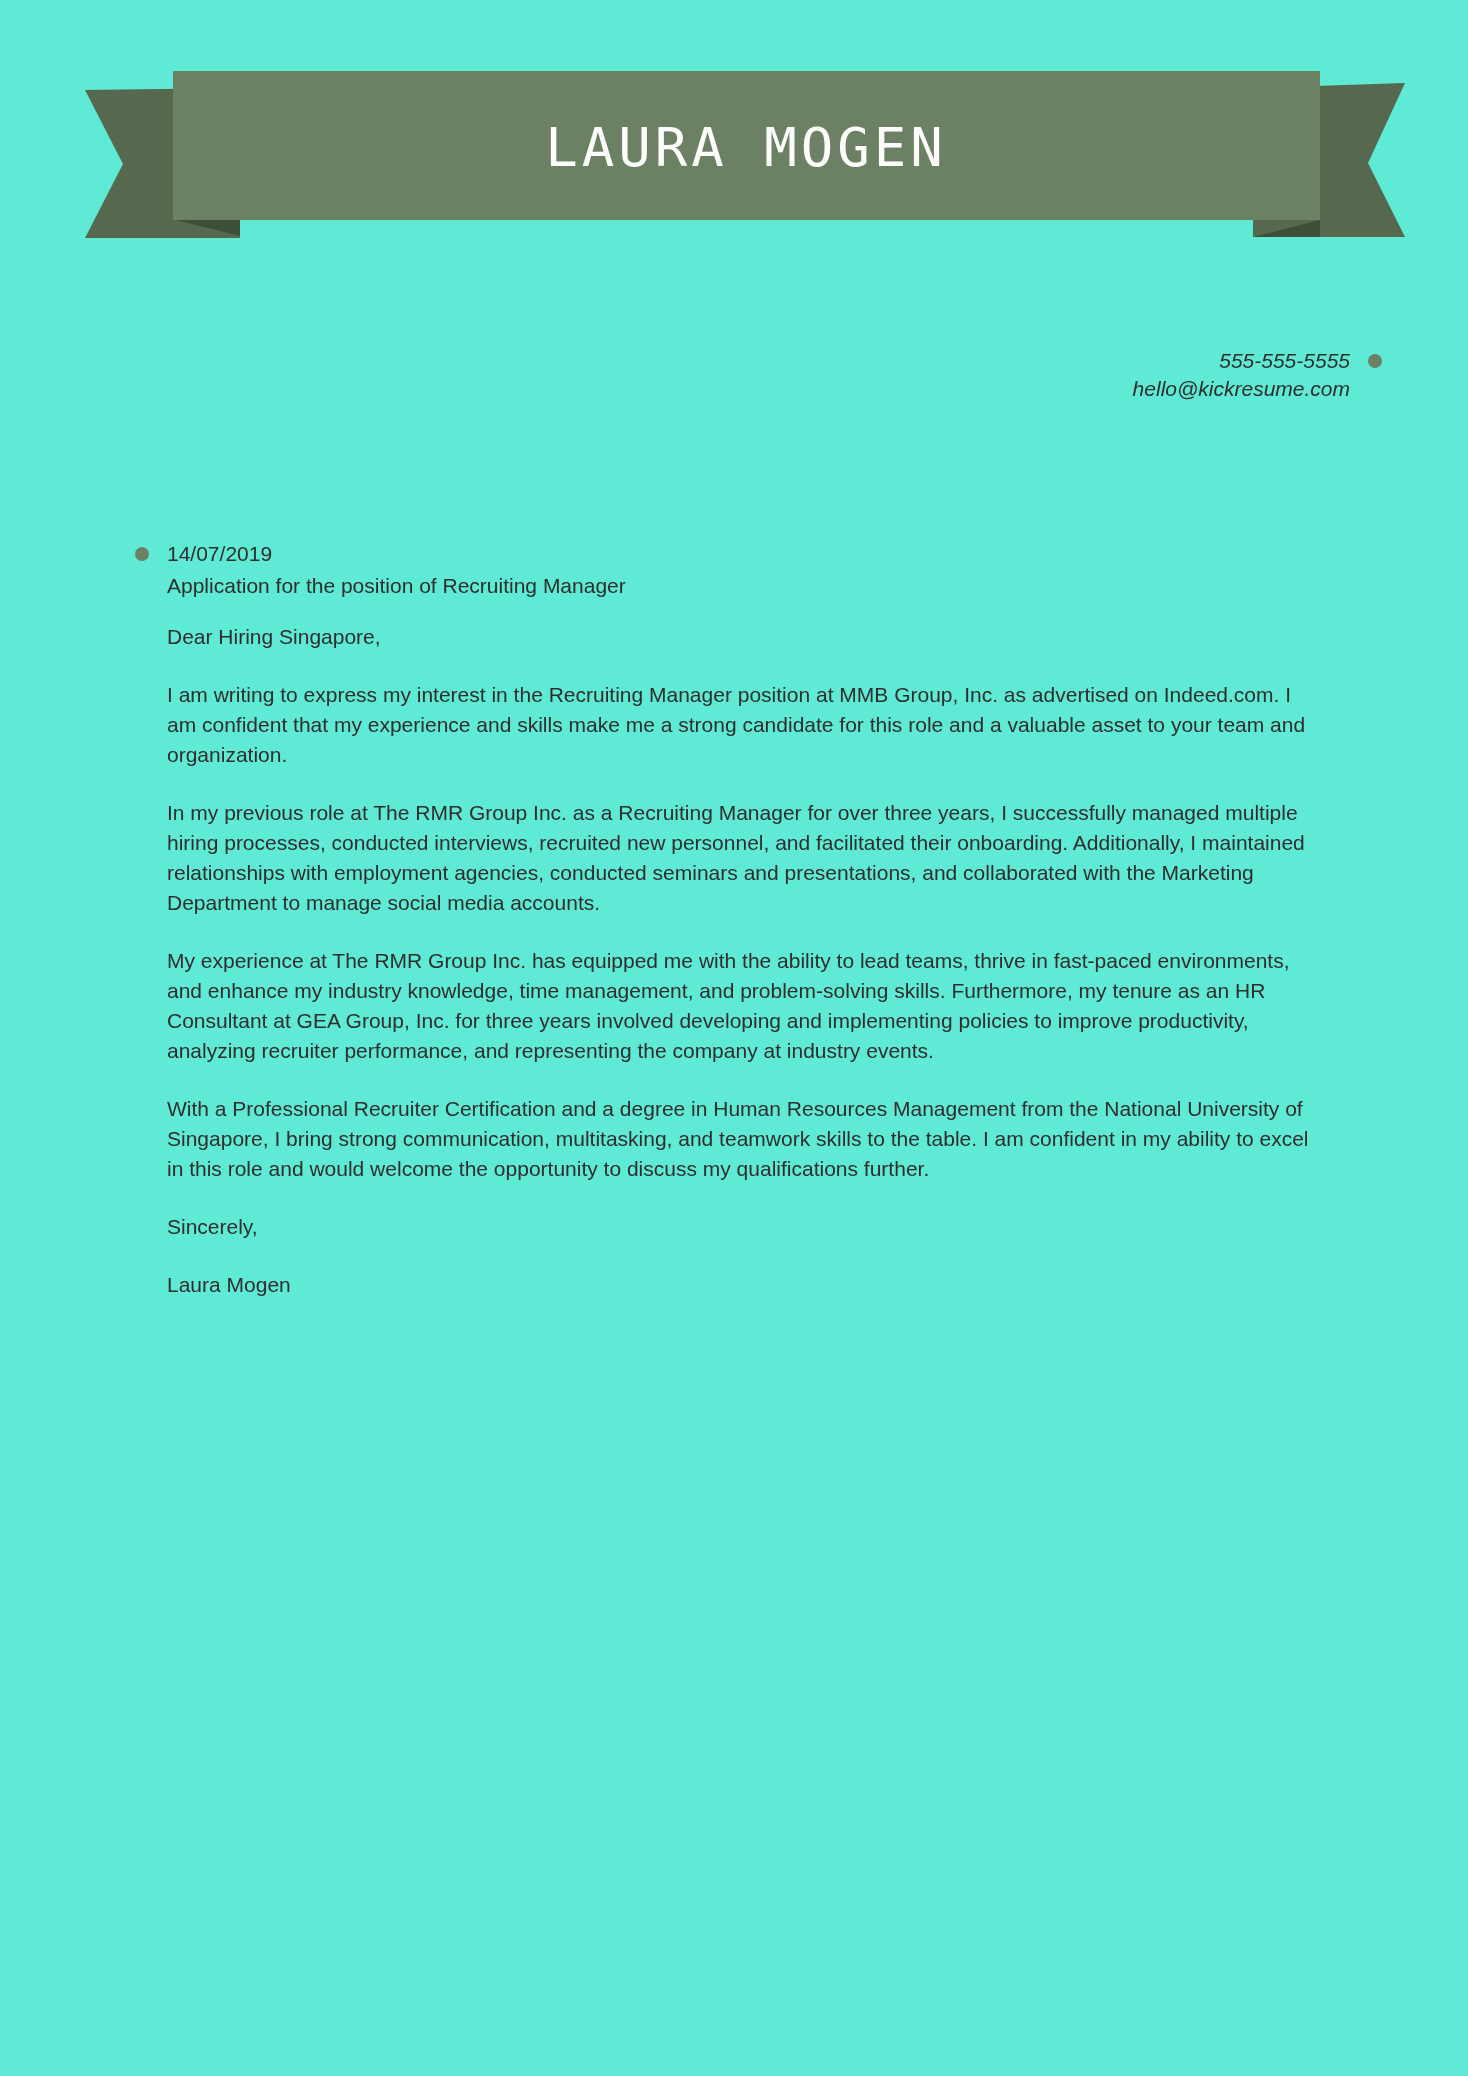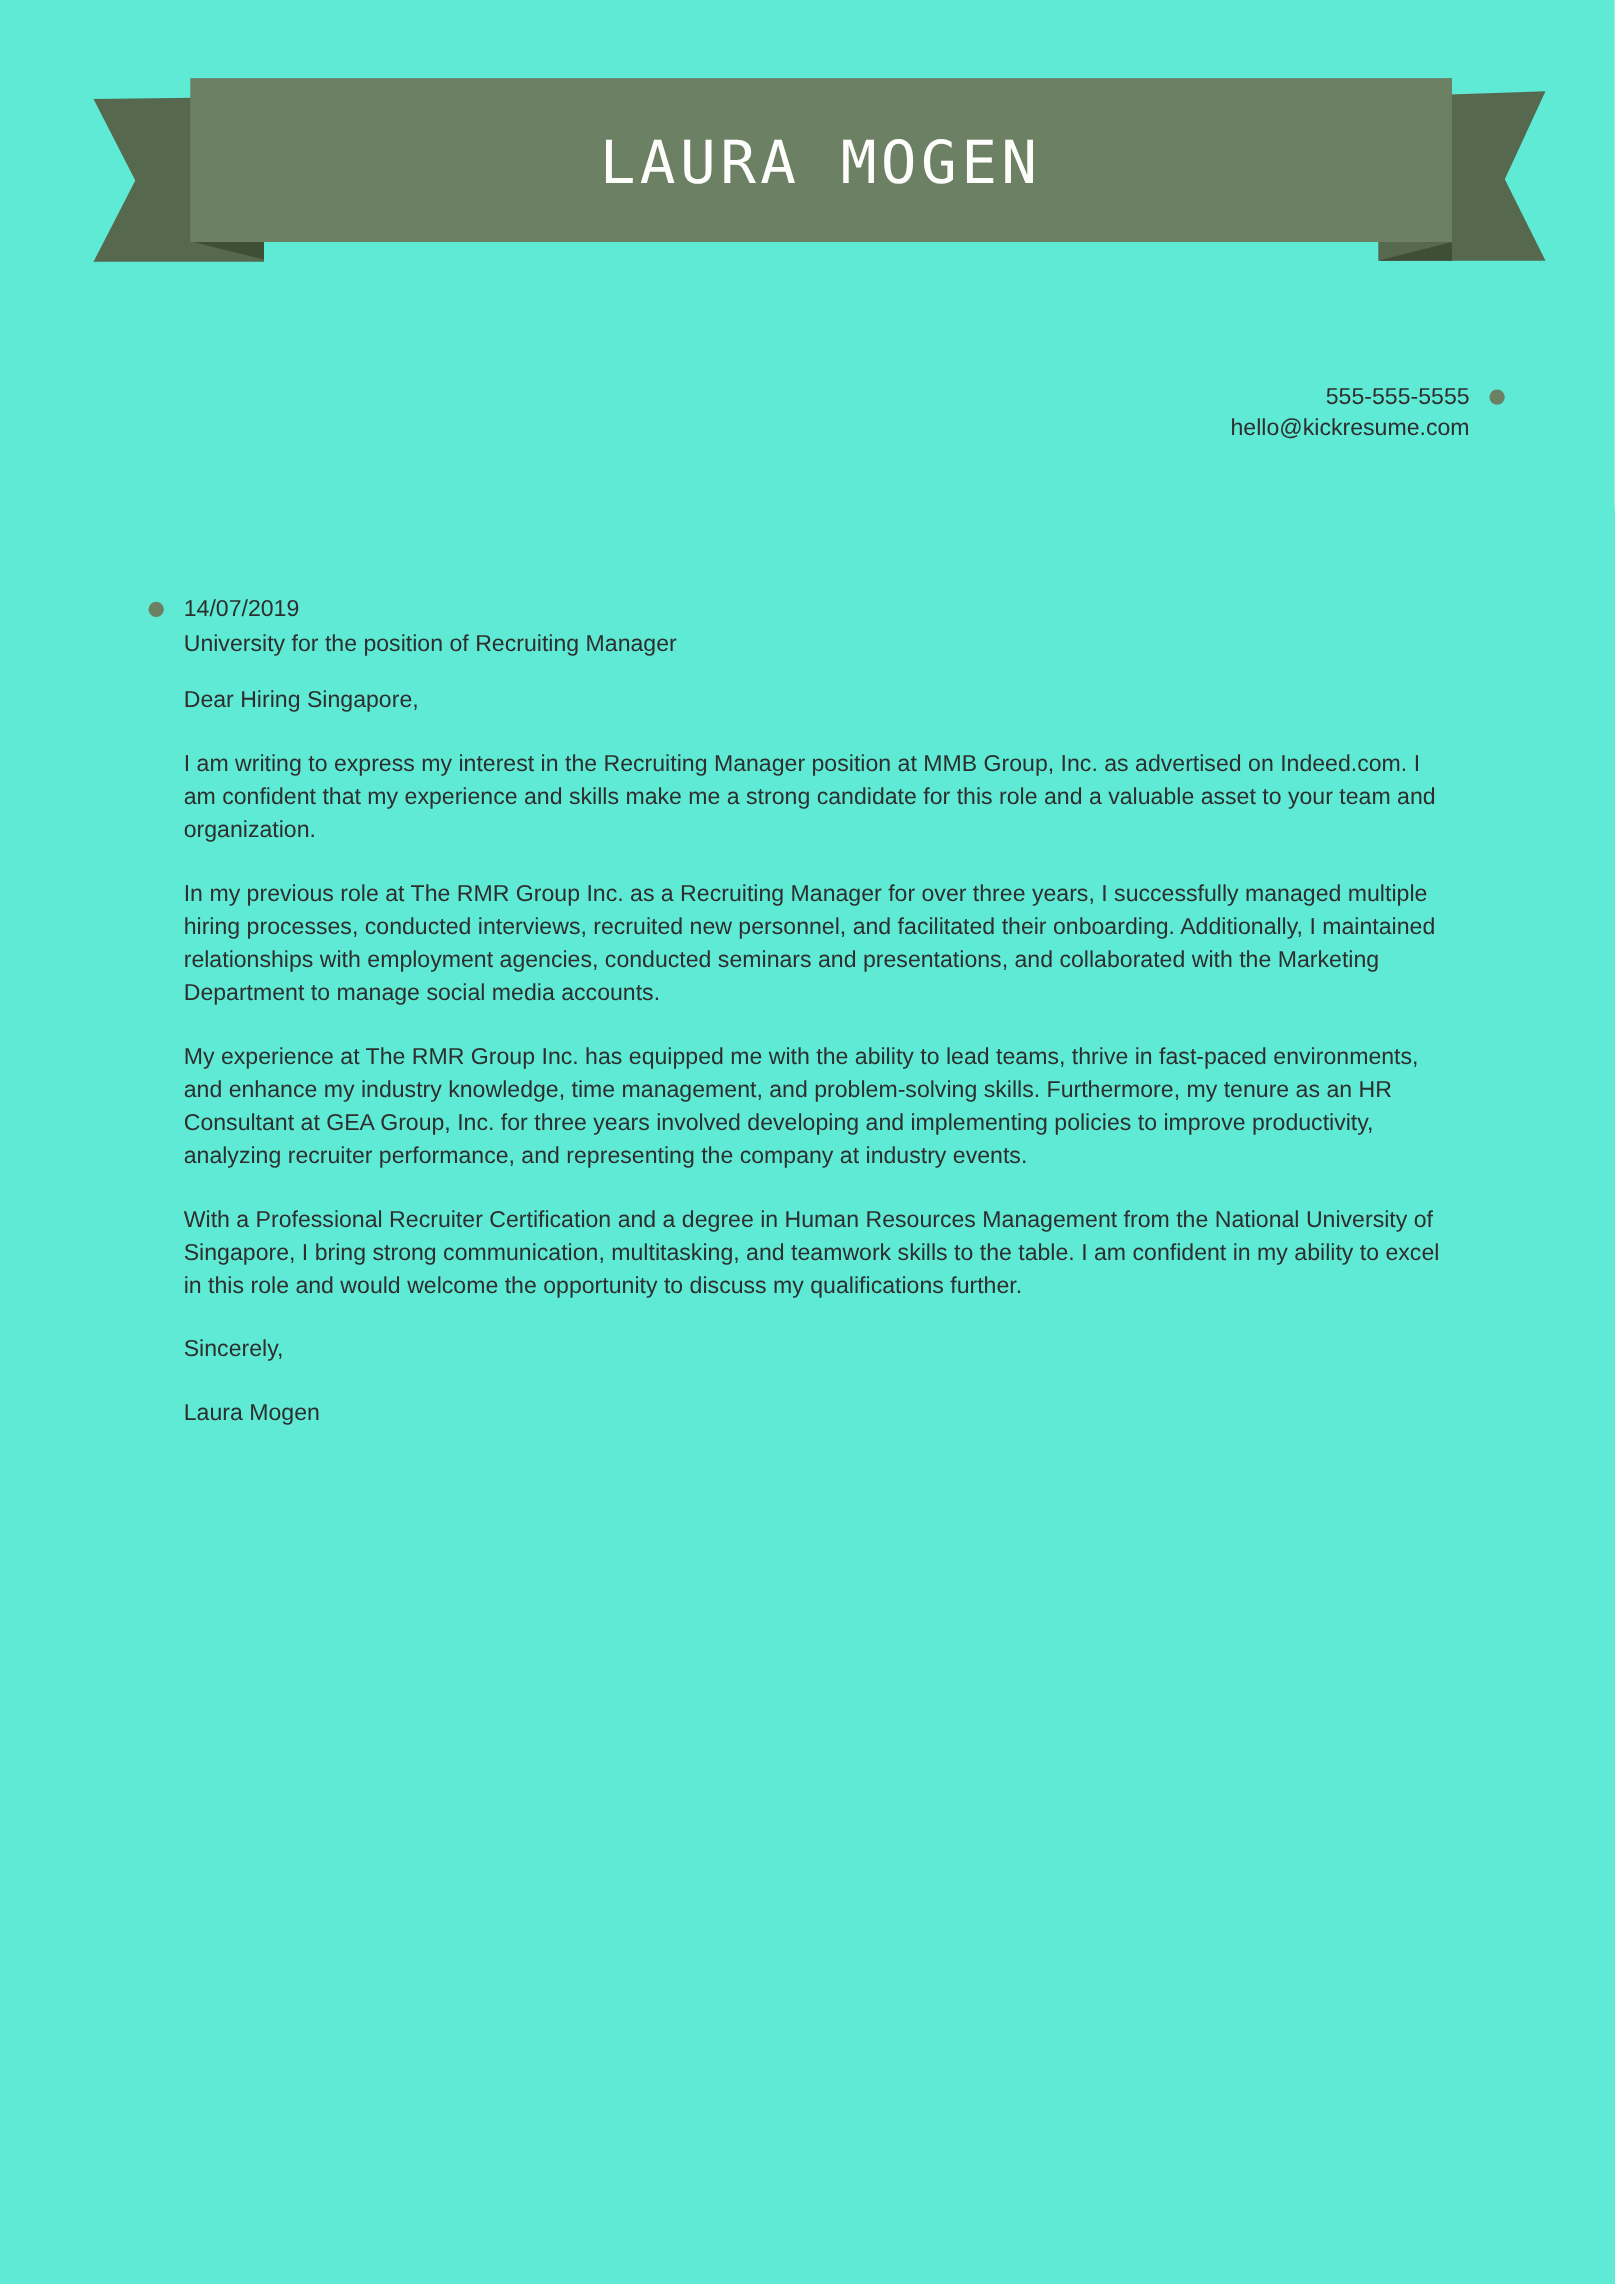--- a/index.html
+++ b/index.html
@@ -28,21 +28,21 @@
   .dot {
     width: 14px;
     height: 14px;
     border-radius: 50%;
     background: #6c8164;
     flex: 0 0 auto;
   }
   .hblock { position: absolute; display: flex; gap: 18px; }
   .contact-left  { left: 135px; top: 347px; }
   .contact-left .dot { margin-top: 7px; }
-  .contact-right { right: 100px; top: 347px; }
+  .contact-right { right: 86px; top: 347px; font-style: italic; }
   .contact-right .dot { margin-top: 7px; }
   .date-block { left: 135px; top: 538px; }
   .date-block .dot { margin-top: 9px; }
   .lines { font-size: 21px; line-height: 28px; }
   .lines.right { text-align: right; }
   .lines-date { line-height: 32px; }
   .body-text {
     position: absolute;
     left: 167px;
     top: 622px;
@@ -72,21 +72,21 @@
       <div>555-555-5555</div>
       <div>hello@kickresume.com</div>
     </div>
     <span class="dot"></span>
   </div>
 
   <div class="hblock date-block">
     <span class="dot"></span>
     <div class="lines lines-date">
       <div>14/07/2019</div>
-      <div>University for the position of Recruiting Manager</div>
+      <div>Application for the position of Recruiting Manager</div>
     </div>
   </div>
 
   <div class="body-text">
     <p>Dear Hiring Singapore,</p>
     <p>I am writing to express my interest in the Recruiting Manager position at MMB Group, Inc. as advertised on Indeed.com. I am confident that my experience and skills make me a strong candidate for this role and a valuable asset to your team and organization.</p>
     <p>In my previous role at The RMR Group Inc. as a Recruiting Manager for over three years, I successfully managed multiple hiring processes, conducted interviews, recruited new personnel, and facilitated their onboarding. Additionally, I maintained relationships with employment agencies, conducted seminars and presentations, and collaborated with the Marketing Department to manage social media accounts.</p>
     <p>My experience at The RMR Group Inc. has equipped me with the ability to lead teams, thrive in fast-paced environments, and enhance my industry knowledge, time management, and problem-solving skills. Furthermore, my tenure as an HR Consultant at GEA Group, Inc. for three years involved developing and implementing policies to improve productivity, analyzing recruiter performance, and representing the company at industry events.</p>
     <p>With a Professional Recruiter Certification and a degree in Human Resources Management from the National University of Singapore, I bring strong communication, multitasking, and teamwork skills to the table. I am confident in my ability to excel in this role and would welcome the opportunity to discuss my qualifications further.</p>
     <p>Sincerely,</p>

